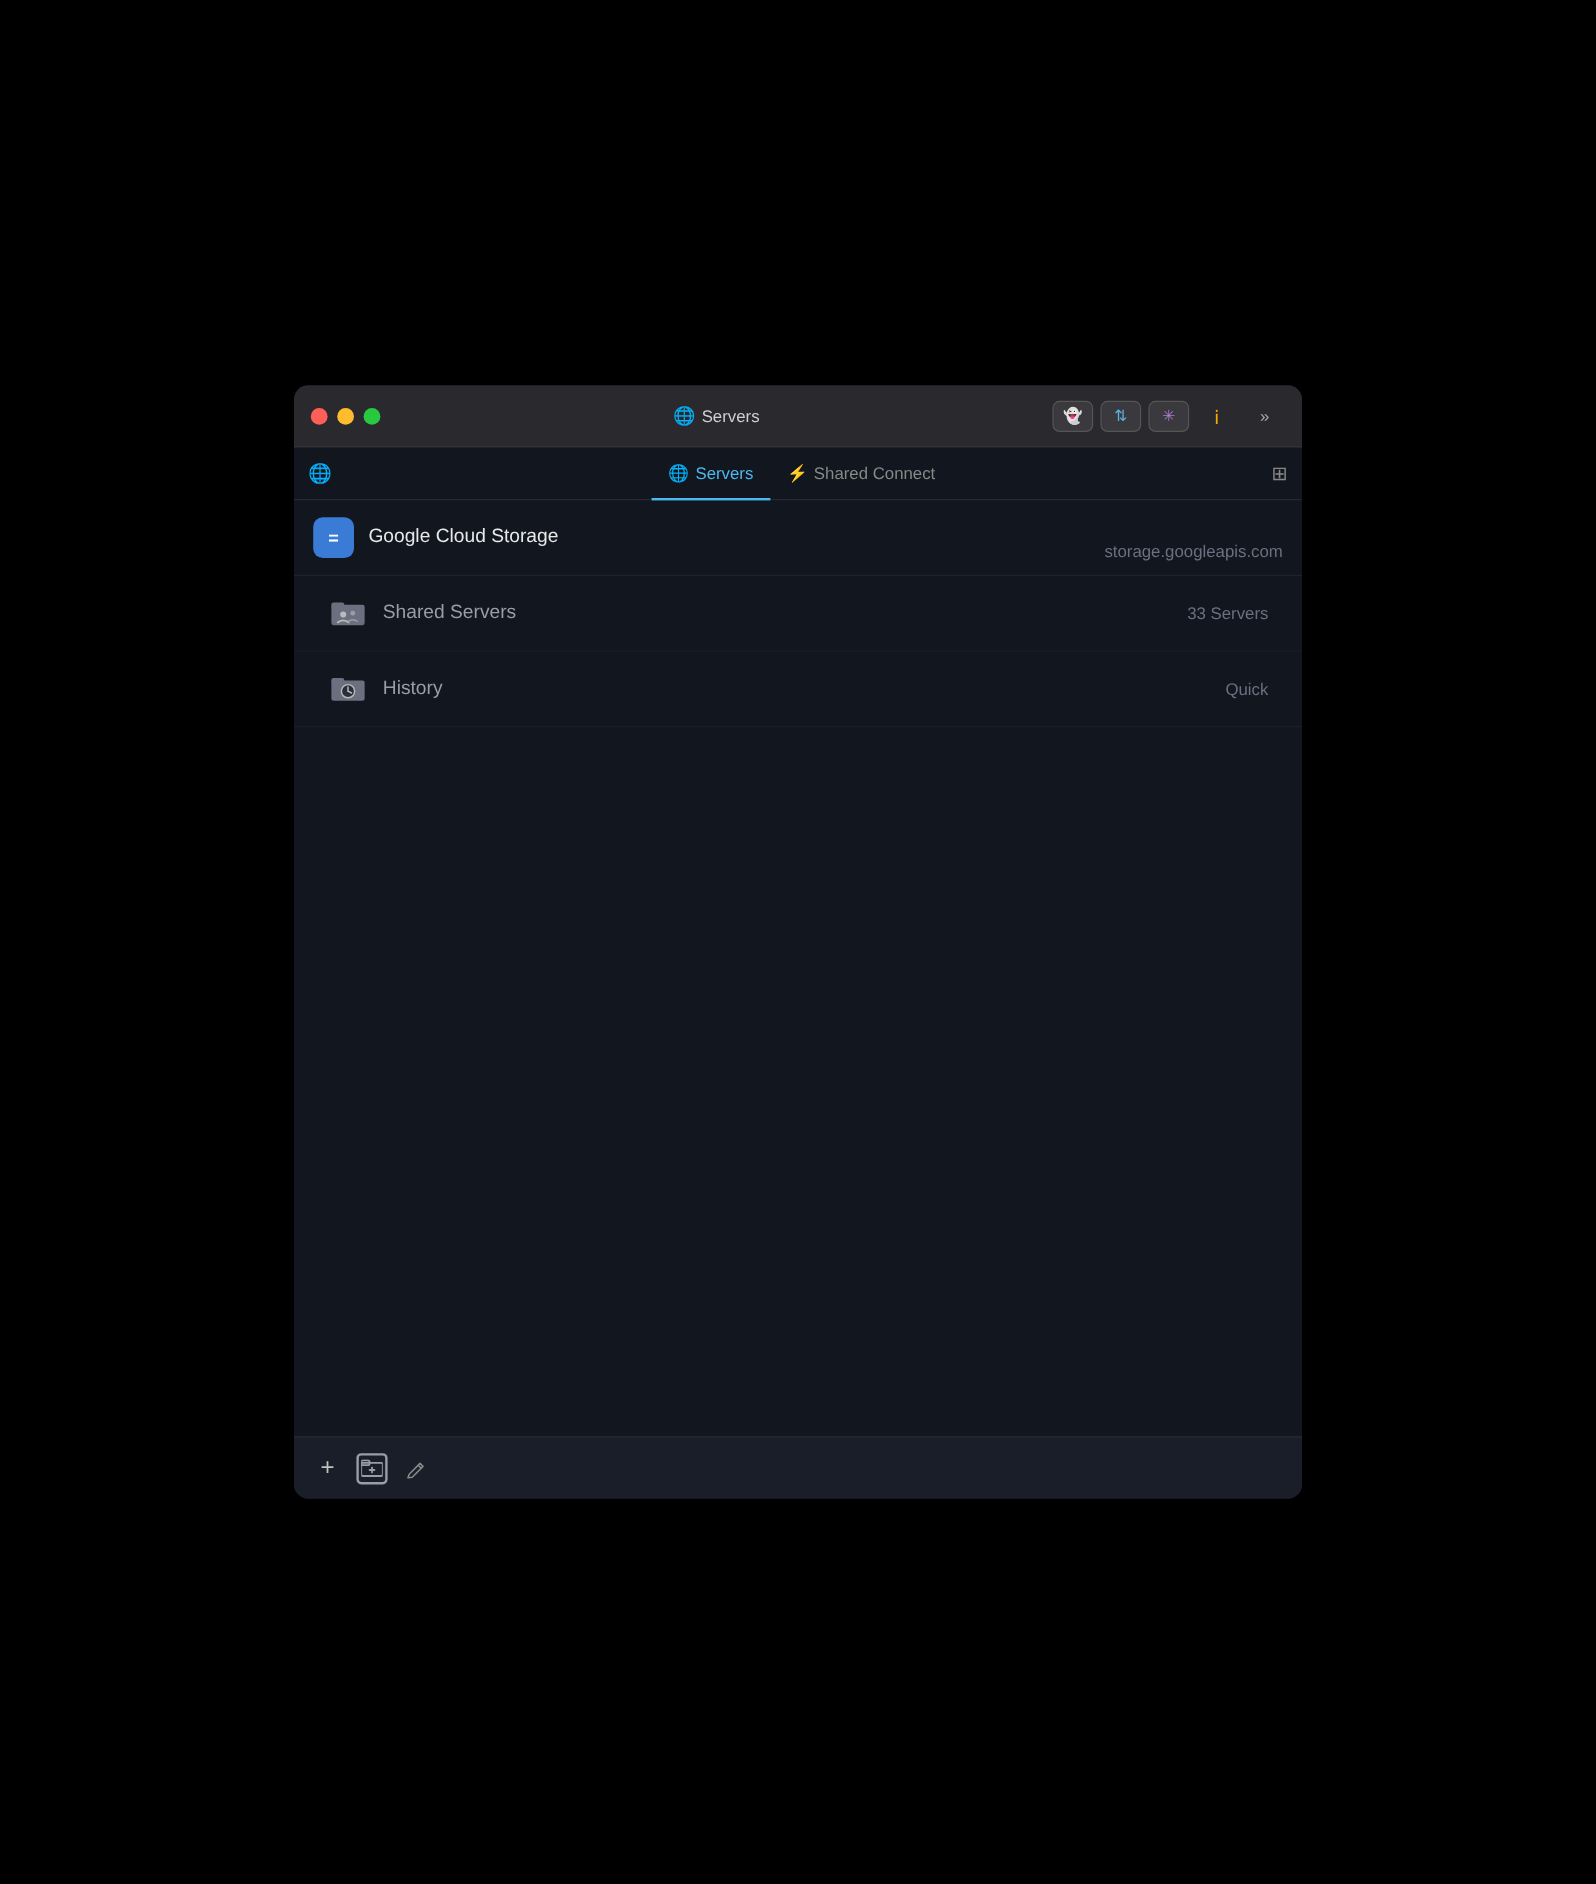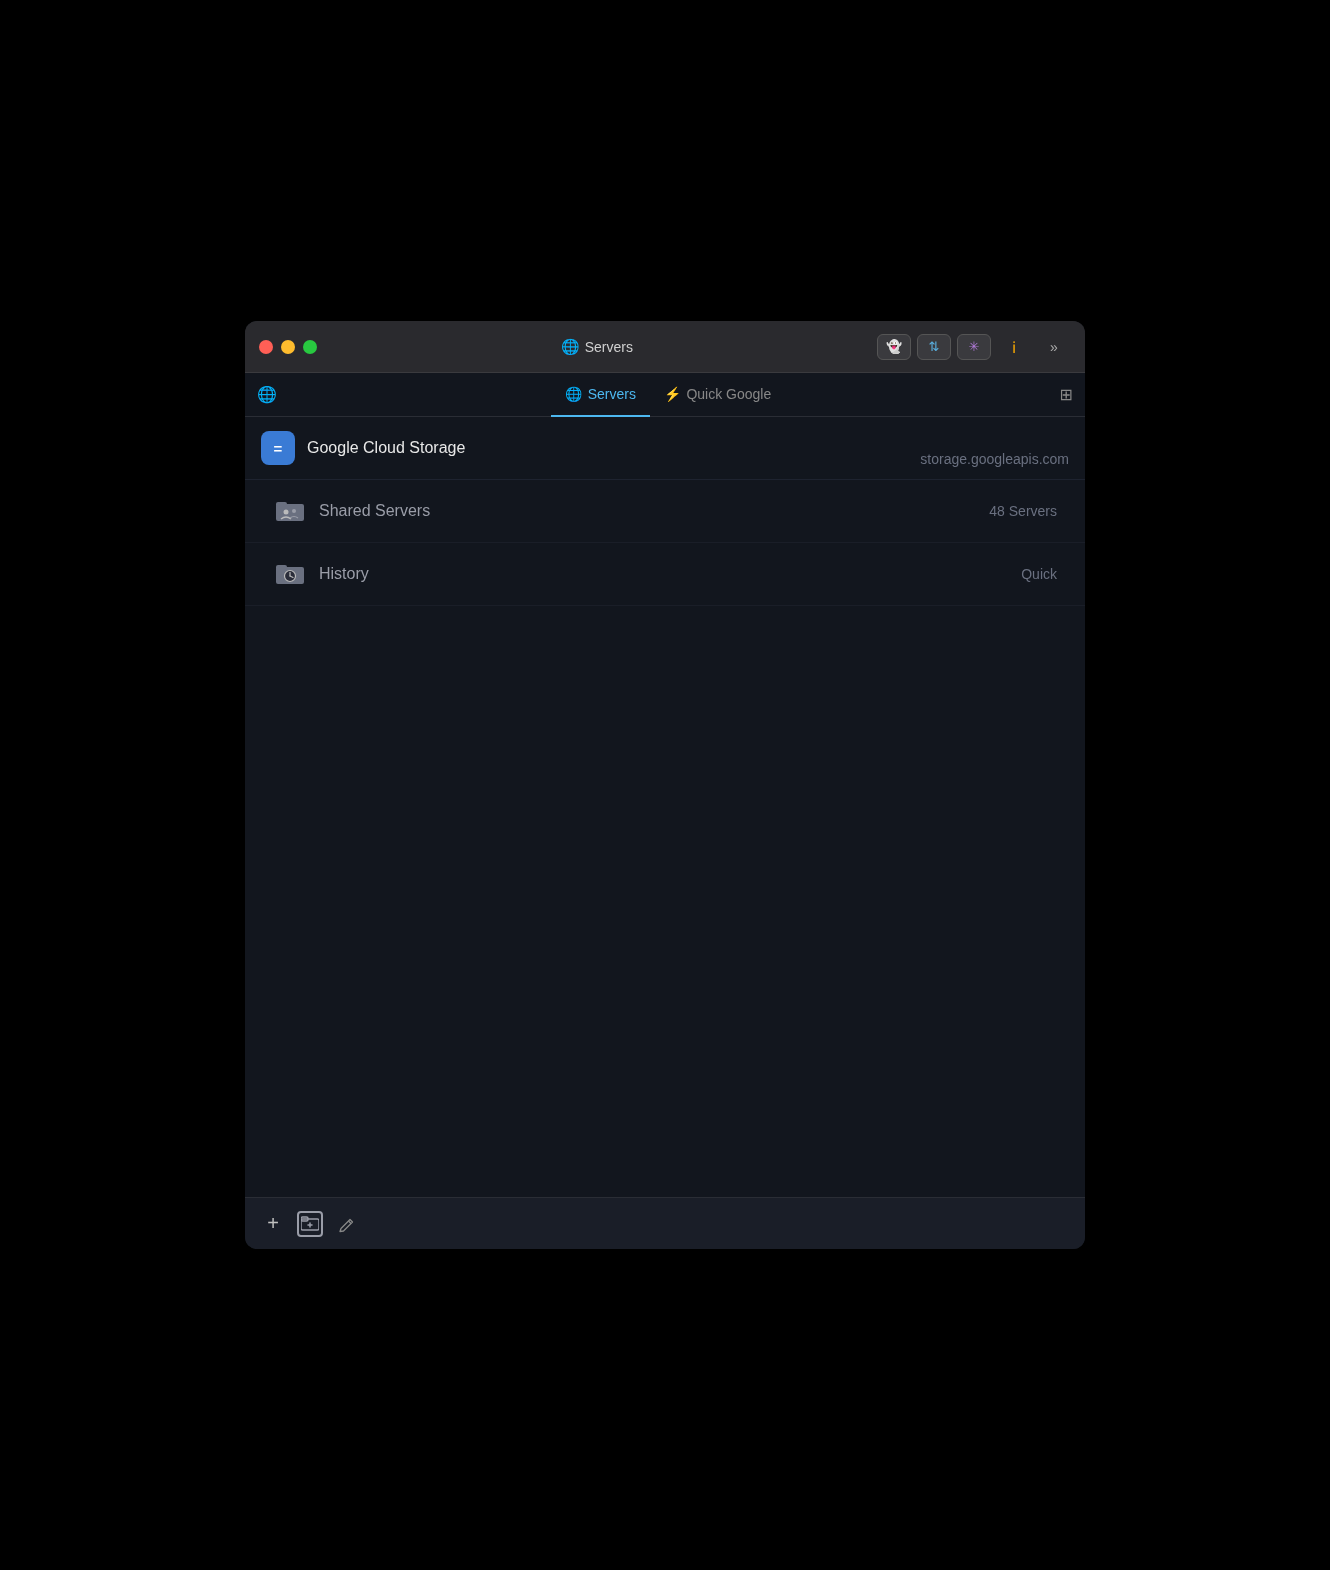--- a/index.html
+++ b/index.html
@@ -298,21 +298,21 @@
 
   <div class="navbar">
     <span class="navbar-globe">🌐</span>
     <div class="navbar-tabs">
       <div class="navbar-tab active">
         <span class="tab-icon">🌐</span>
         <span>Servers</span>
       </div>
       <div class="navbar-tab">
         <span class="tab-icon">⚡</span>
-        <span>Quick Google</span>
+        <span>Shared Connect</span>
       </div>
     </div>
     <span class="navbar-grid-icon">⊞</span>
   </div>
 
   <div class="content">
 
     <div class="server-item">
       <div class="server-icon-box">
         <span>=</span>
@@ -327,21 +327,21 @@
           <rect x="0" y="5" width="28" height="17" rx="2" fill="#6a7080"></rect>
           <rect x="0" y="3" width="11" height="5" rx="2" fill="#6a7080"></rect>
 
           <circle cx="10" cy="13" r="2.5" fill="#bbb"></circle>
           <path d="M5 20 Q10 16 15 20" stroke="#bbb" stroke-width="1.5" fill="none"></path>
           <circle cx="18" cy="12" r="2" fill="#9a9da8"></circle>
           <path d="M14 19 Q18 16 22 19" stroke="#9a9da8" stroke-width="1.2" fill="none"></path>
         </svg>
       </div>
       <span class="section-label">Shared Servers</span>
-      <span class="section-meta">48 Servers</span>
+      <span class="section-meta">33 Servers</span>
     </div>
 
     <div class="section-item">
       <div class="section-folder-icon">
         <svg class="folder-svg" viewBox="0 0 28 24" fill="none" xmlns="http://www.w3.org/2000/svg">
           <rect x="0" y="5" width="28" height="17" rx="2" fill="#6a7080"></rect>
           <rect x="0" y="3" width="11" height="5" rx="2" fill="#6a7080"></rect>
 
           <circle cx="14" cy="14" r="5.5" fill="#2a2d3a" stroke="#bbb" stroke-width="1.2"></circle>
           <line x1="14" y1="10.5" x2="14" y2="14" stroke="#bbb" stroke-width="1.2" stroke-linecap="round"></line>

